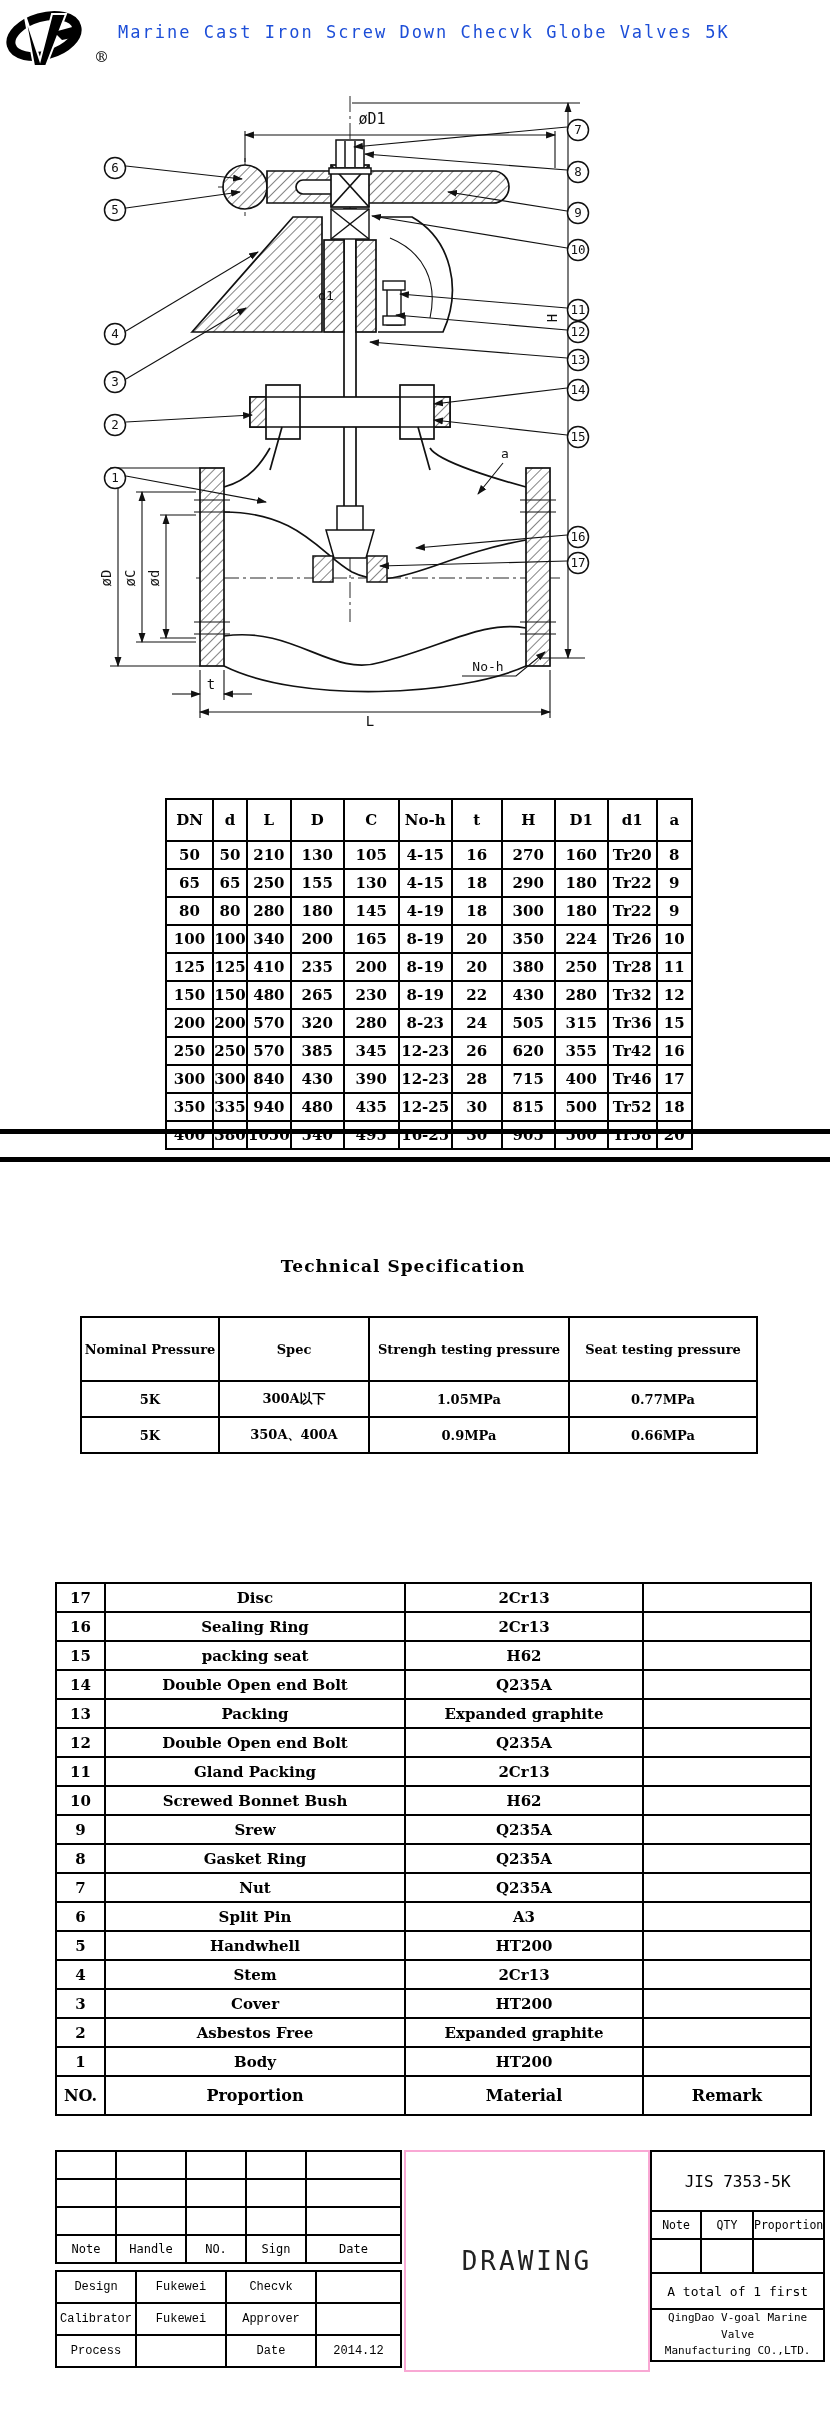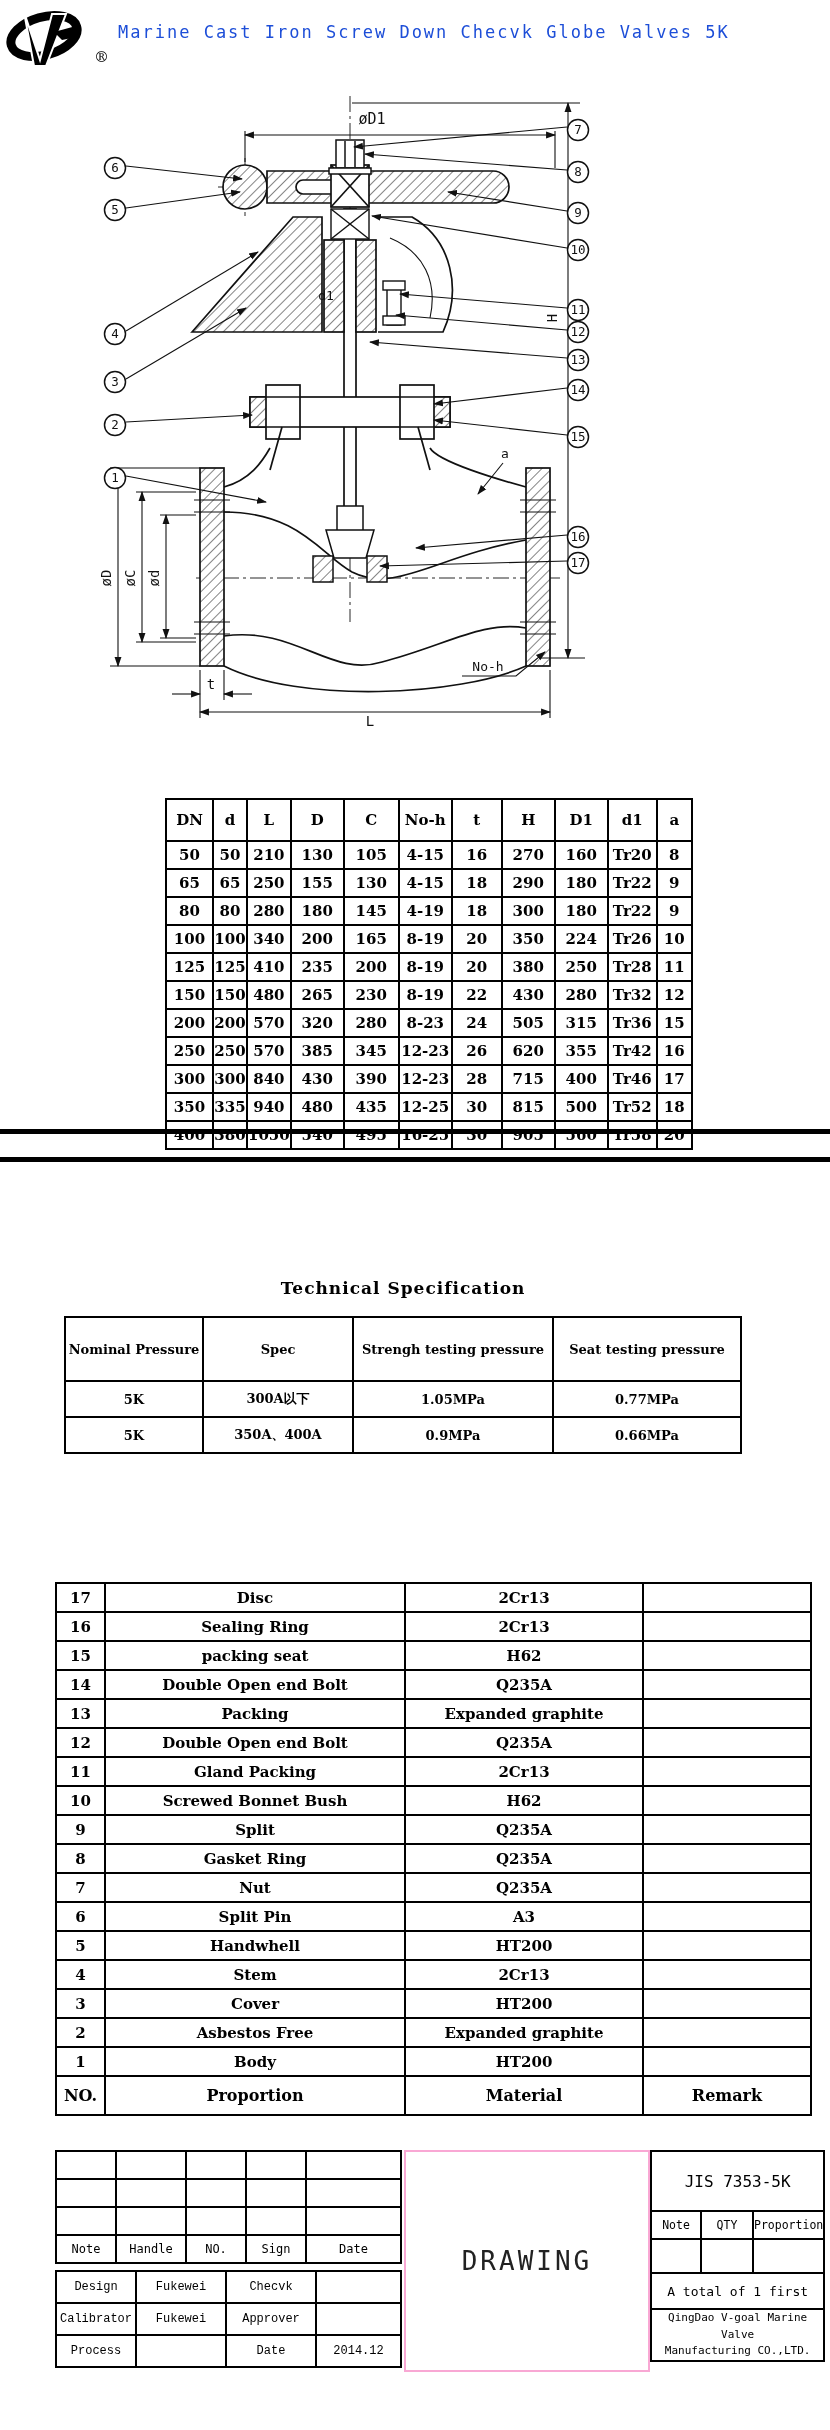--- a/index.html
+++ b/index.html
@@ -16,22 +16,22 @@
   table{border-collapse:collapse;table-layout:fixed;}
   td,th{border:2px solid #000;text-align:center;vertical-align:middle;padding:0;overflow:hidden;}
   
   .dim-table{position:absolute;left:165px;top:798px;}
   .dim-table th{height:40px;font-size:15px;font-weight:bold;font-family:"DejaVu Serif",serif;margin-top:44px;}
   .dim-table td{height:26px;font-size:15px;font-weight:bold;}
   
   .bar{position:absolute;left:0;width:830px;height:5px;background:#000;}
   
   .spec-title{position:absolute;left:65px;top:1256px;width:676px;text-align:center;
-              font-size:17px;font-weight:bold;letter-spacing:1px;margin-top:22px;}
-  .spec-table{position:absolute;left:64px;top:1316px;}
+              font-size:17px;font-weight:bold;letter-spacing:1px;}
+  .spec-table{position:absolute;left:80px;top:1316px;}
   .spec-table th{height:62px;font-size:13px;font-weight:bold;}
   .spec-table td{height:34px;font-size:13px;font-weight:bold;}
   
   .parts-table{position:absolute;left:55px;top:1582px;}
   .parts-table td{height:27px;font-size:15px;font-weight:bold;}
   .parts-table .pfoot td{height:37px;font-size:16px;}
   
   .tb-upper{position:absolute;left:55px;top:2150px;}
   .tb-upper td{height:26px;font-size:12px;font-weight:normal;font-family:"DejaVu Sans Mono",monospace;}
   .tb-lower{position:absolute;left:55px;top:2270px;}
@@ -515,21 +515,21 @@
           <td></td>
         </tr>
         <tr>
           <td>10</td>
           <td>Screwed Bonnet Bush</td>
           <td>H62</td>
           <td></td>
         </tr>
         <tr>
           <td>9</td>
-          <td>Split</td>
+          <td>Srew</td>
           <td>Q235A</td>
           <td></td>
         </tr>
         <tr>
           <td>8</td>
           <td>Gasket Ring</td>
           <td>Q235A</td>
           <td></td>
         </tr>
         <tr>

